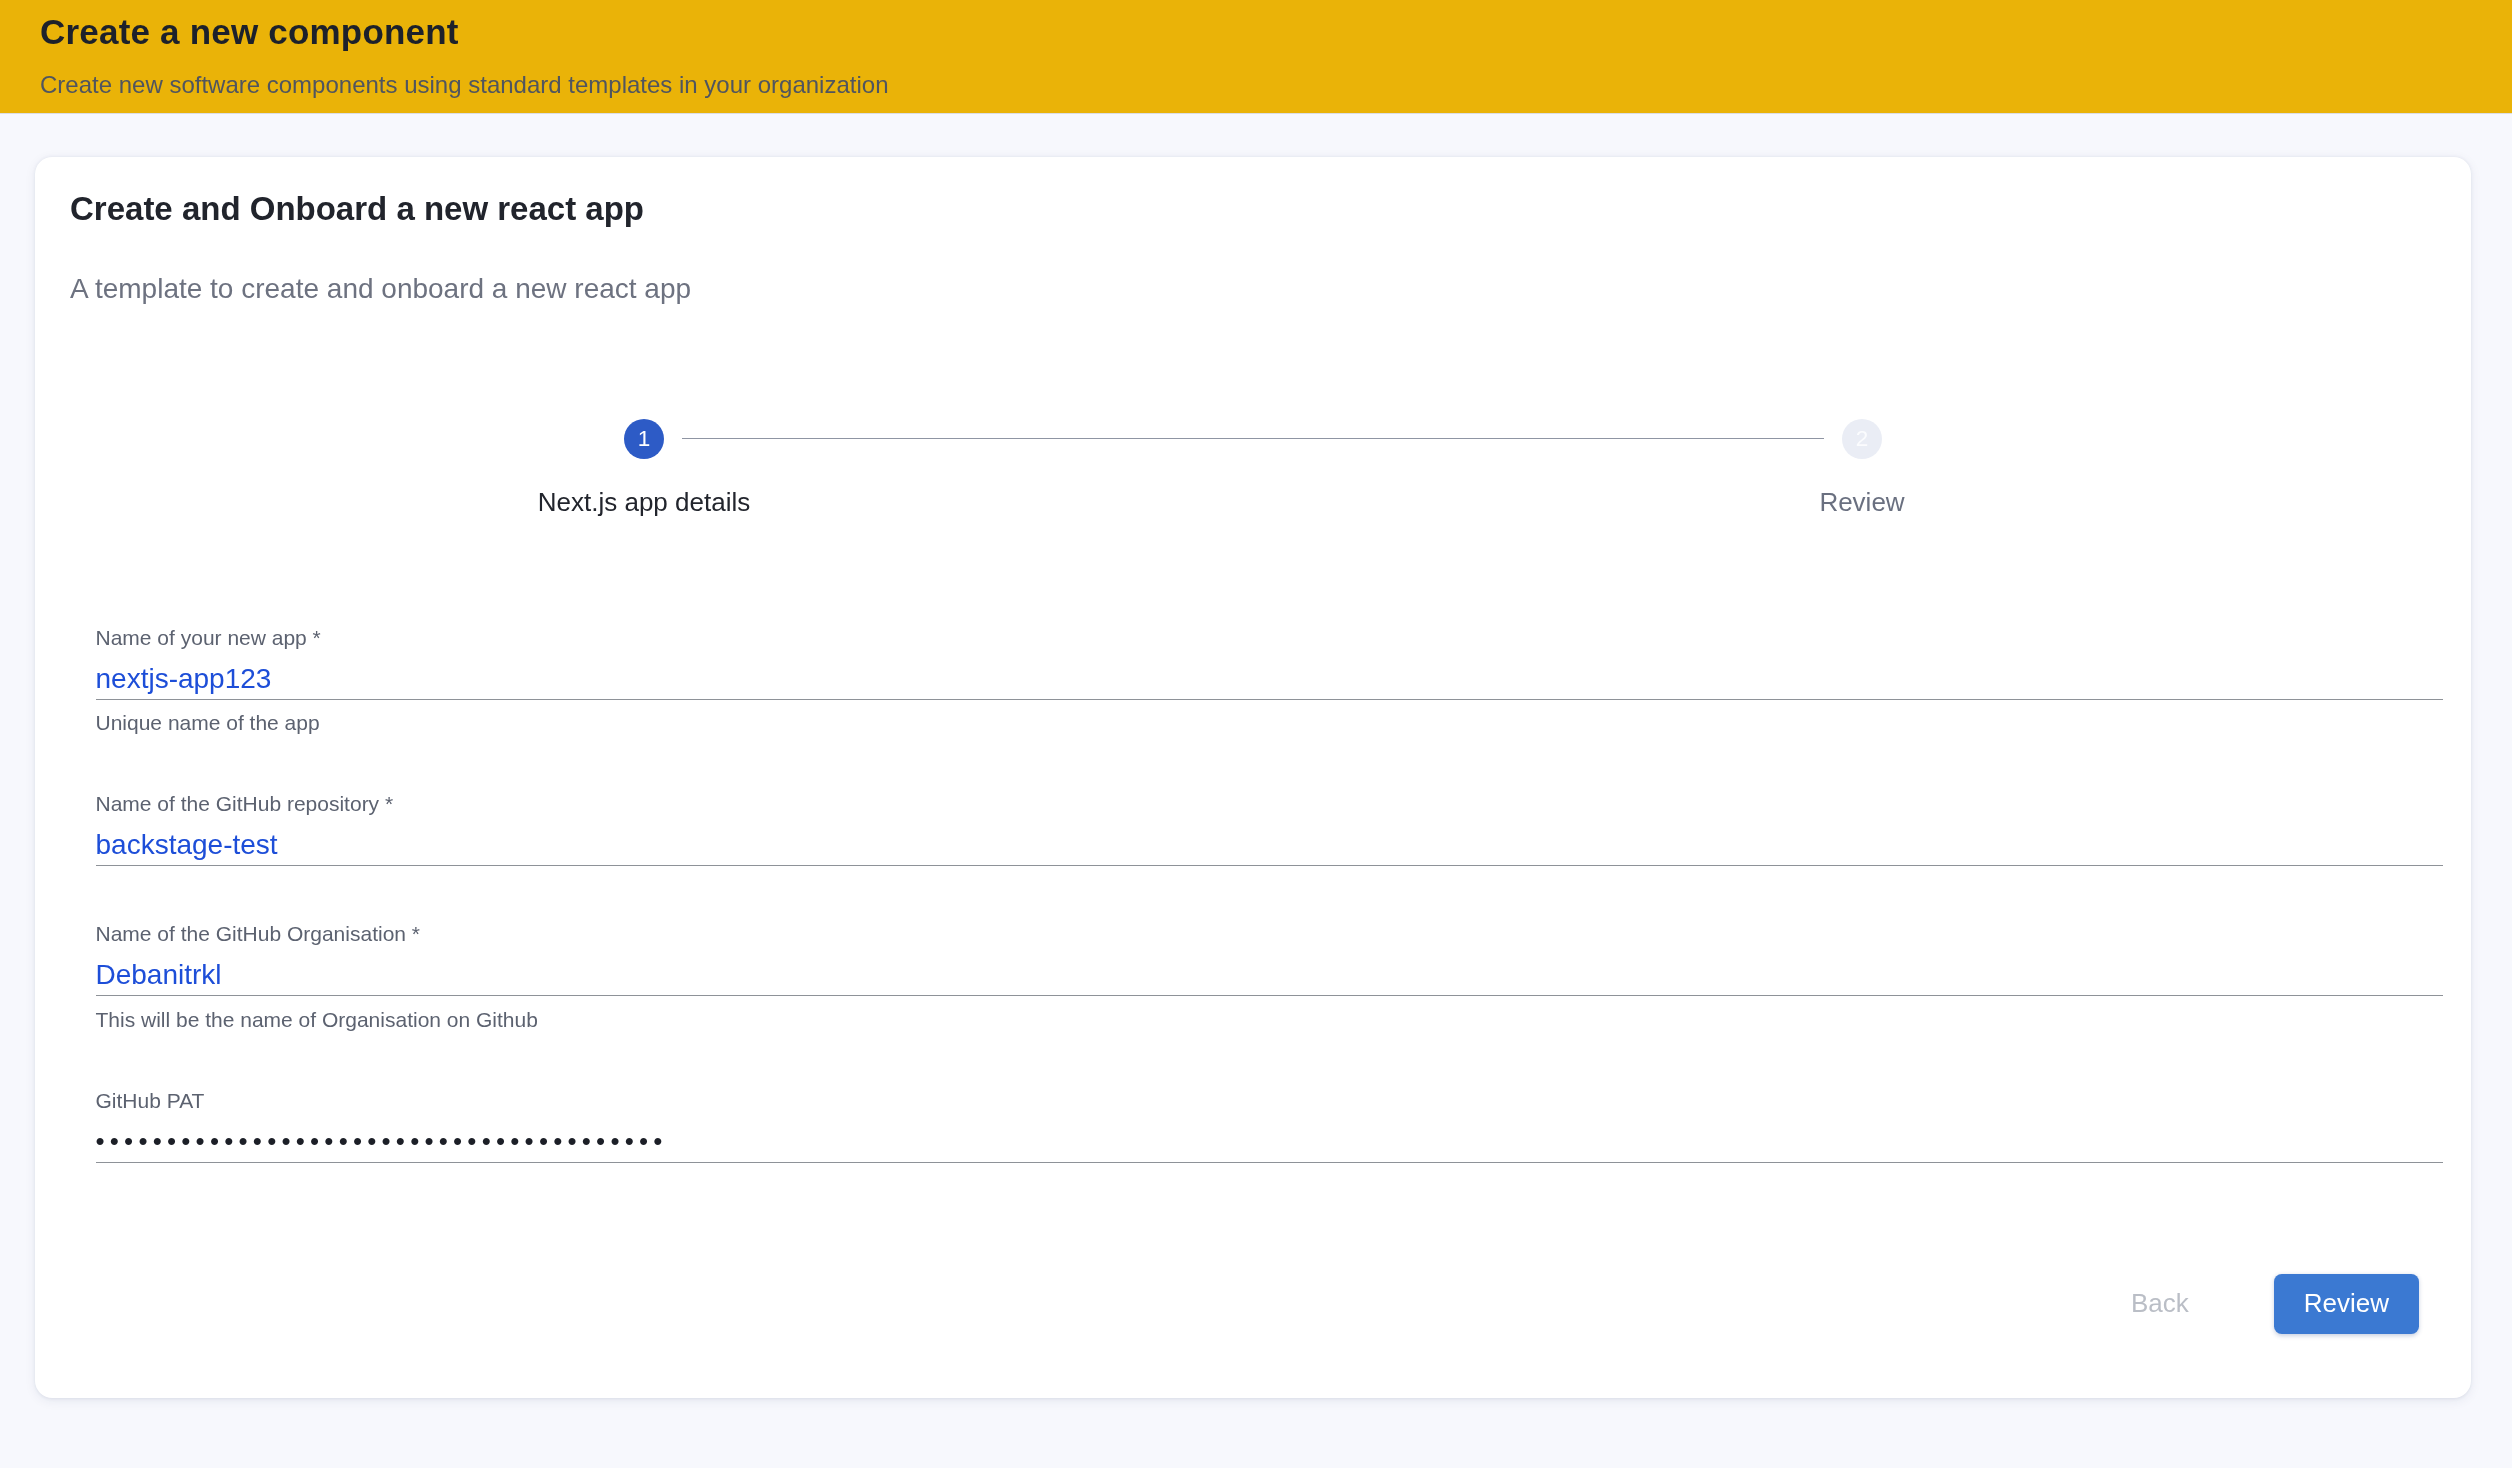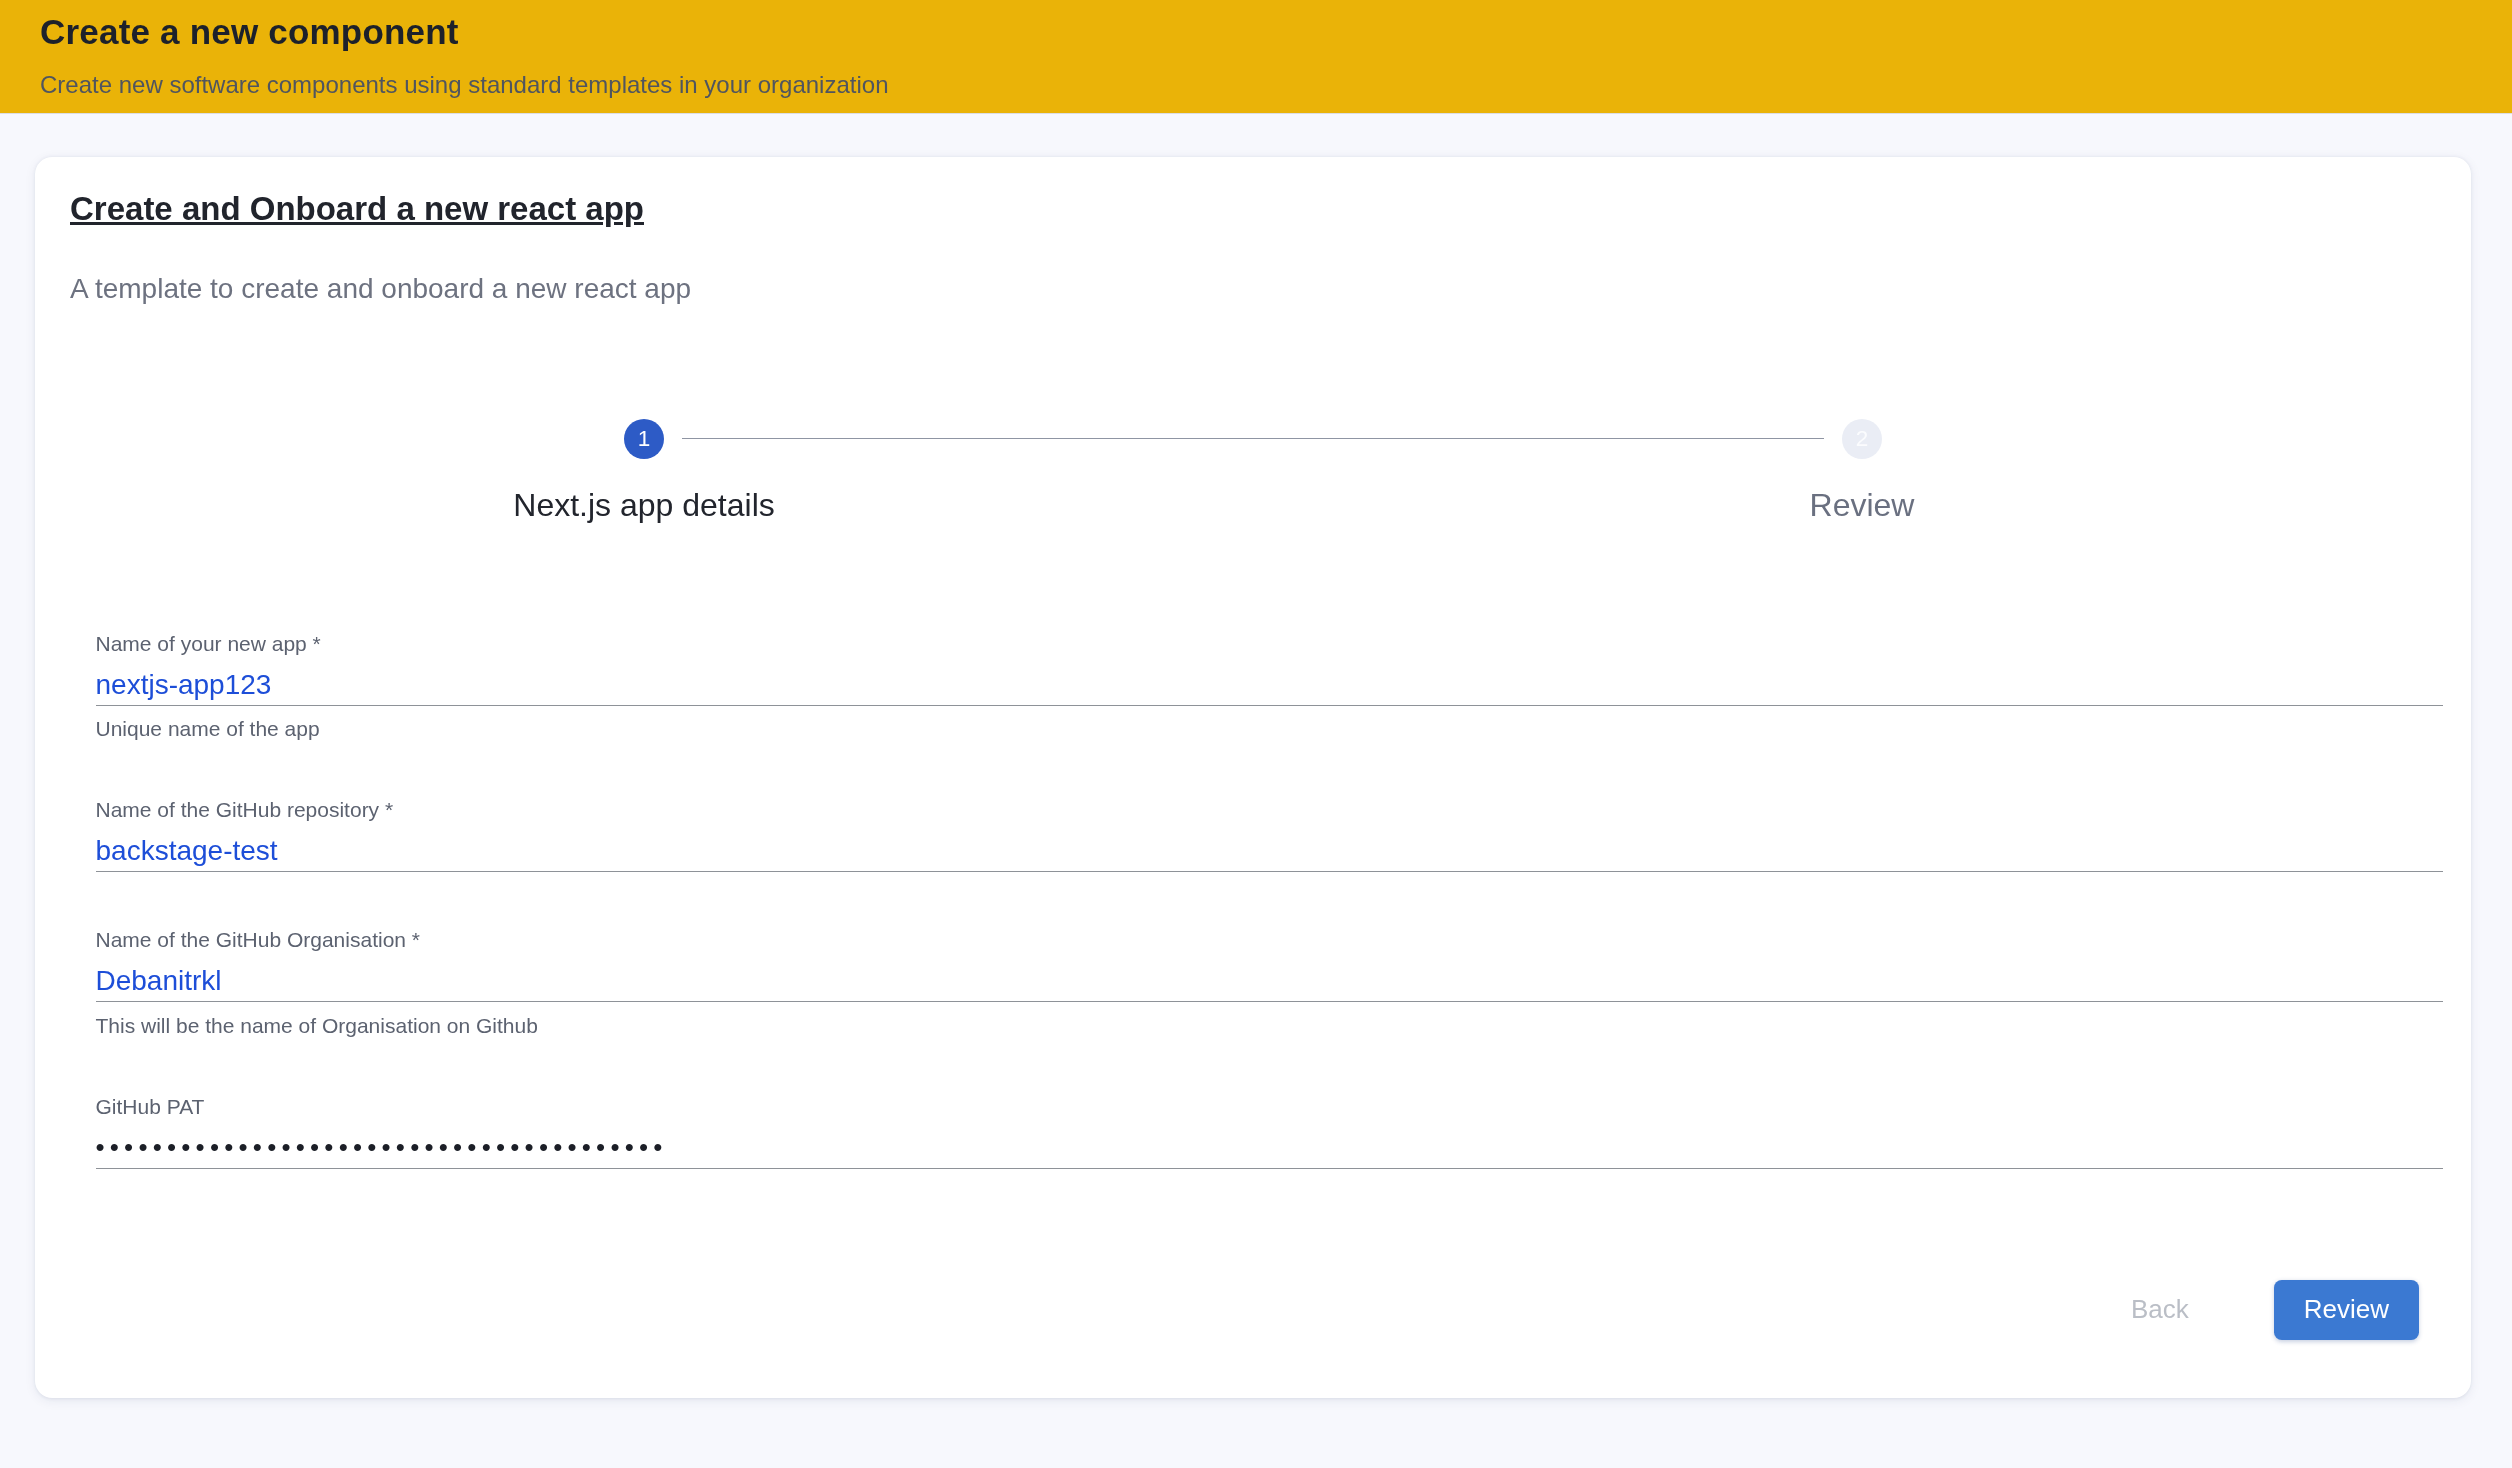--- a/index.html
+++ b/index.html
@@ -36,21 +36,20 @@
     height: 1241px;
     background: #ffffff;
     border-radius: 17.3px;
     box-shadow: 0 2.6px 12px rgba(30, 45, 90, 0.07), 0 0.9px 3.5px rgba(30, 45, 90, 0.08);
   }
   .card-head { padding: 33px 35px 0 35px; }
   .card-title {
     font-size: 33px;
     font-weight: 700;
     color: #21242c;
-    text-decoration: underline;
   }
   .card-subtitle {
     margin-top: 45px;
     font-size: 28px;
     color: #6d7280;
   }
 
   
   .stepper {
     display: flex;
@@ -74,21 +73,21 @@
   .step.inactive .step-circle { background: #eaedf5; color: #fbfcfe; }
   .step-connector {
     position: absolute;
     top: 19px;
     left: calc(-50% + 38px);
     right: calc(50% + 38px);
     border-top: 1.7px solid #8f95a3;
   }
   .step-label {
     margin-top: 28px;
-    font-size: 32px;
+    font-size: 26px;
   }
   .step.active .step-label { color: #22252d; font-weight: 500; }
   .step.inactive .step-label { color: #6a7080; font-weight: 400; }
 
   
   .form { margin-top: 107px; padding: 0 28px 0 28.5px; }
   .field { margin-bottom: 55px; margin-left: 32px; }
   .field-label {
     display: block;
     font-size: 21px;

